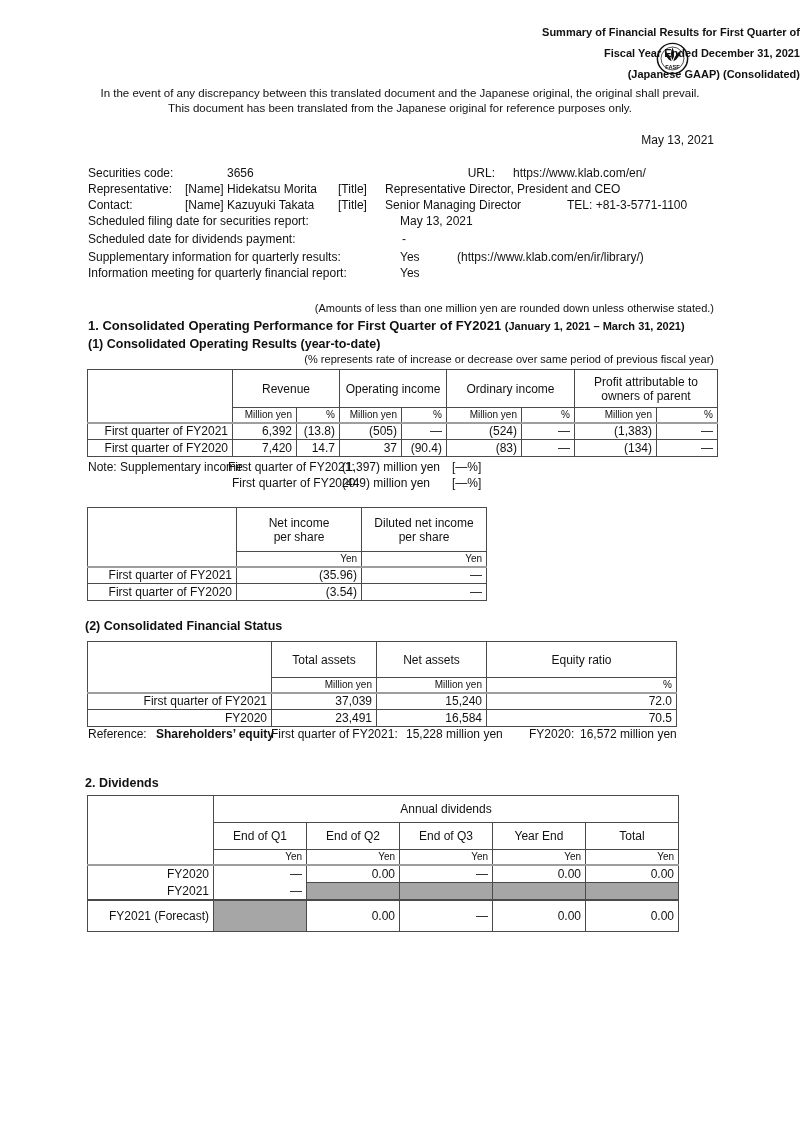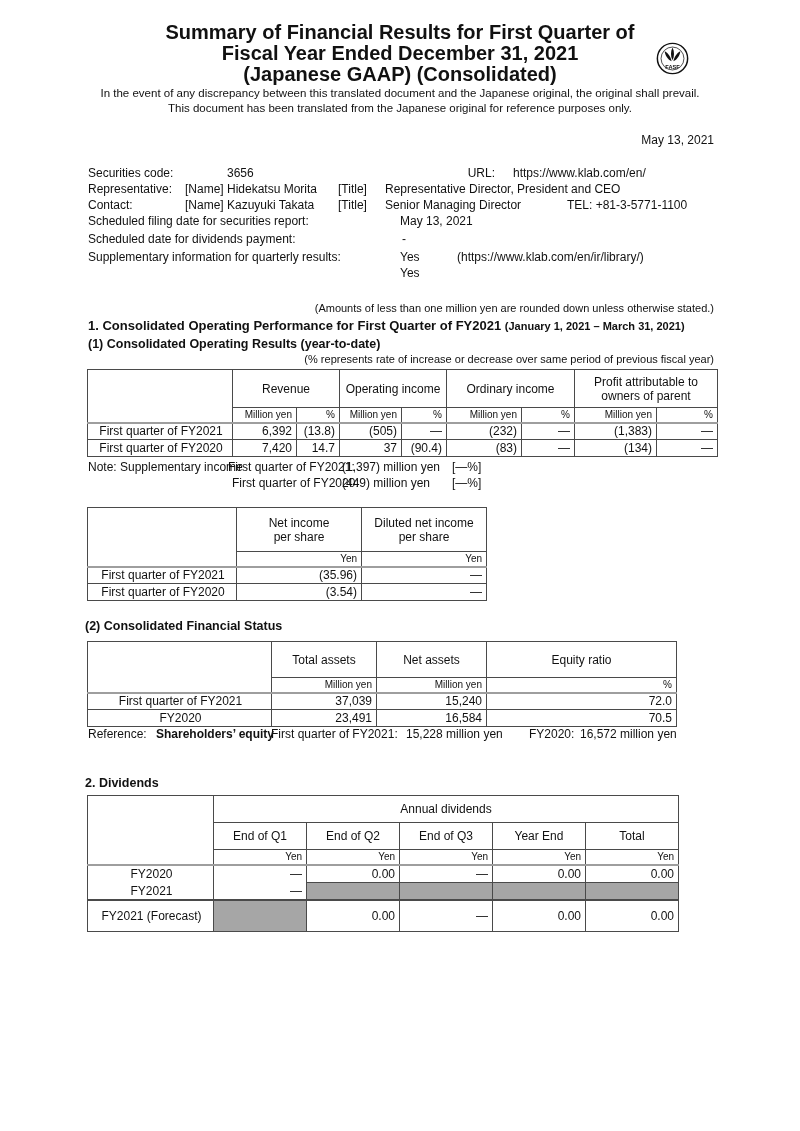--- a/index.html
+++ b/index.html
@@ -8,38 +8,38 @@
     position:relative; width:800px; height:1131px; margin:0 auto;
     background:#ffffff; color:#111;
     font-family:"Liberation Sans","DejaVu Sans",sans-serif;
     font-size:12px; overflow:hidden;
   }
   .abs { position:absolute; }
   .b { font-weight:bold; }
 
   
   .title-block { top:22px; left:0; width:100%; text-align:center; }
-  .title-line { font-size:20px; font-weight:bold; line-height:21px; }
+  .title-line { font-size:11px; font-weight:bold; line-height:21px;text-align:right; }
   .disclaimer { top:86px; left:0; width:100%; text-align:center; font-size:11.5px; line-height:15px; }
   .logo { top:42px; left:656px; width:33px; height:33px; }
 
   .date-line { top:133px; right:86px; font-size:12px; }
 
   
   .ci { left:88px; width:630px; height:16px; }
   .ci span { position:absolute; top:0; white-space:nowrap; }
 
   .note-small { font-size:11px; }
 
   
   table { border-collapse:collapse; table-layout:fixed; font-size:12px; }
   td, th { border:1px solid #4a4a4a; padding:0 4px; overflow:hidden; white-space:nowrap; font-weight:normal; }
   th { text-align:center; }
   .num { text-align:right; }
-  .lbl { text-align:center; padding-left:6px; }
+  .lbl { text-align:right; padding-left:6px; }
   .unit { font-size:10px; text-align:right; height:15px; padding-right:4px; }
   tr.first-data td { border-top:2px solid #9e9e9e; }
   .gray { background:#a6a6a6; }
   tr.forecast td { border-top:2px solid #4a4a4a; }
   td.nb { border-bottom:none; }
   td.nt { border-top:none; }
 
   .h1-row { font-size:13px; font-weight:bold; }
   .h1-row .period { font-size:11px; }
   .h2-row { font-size:12.5px; font-weight:bold; }
@@ -101,20 +101,21 @@
   <div class="abs ci" style="top:232px">
     <span style="left:0">Scheduled date for dividends payment:</span>
     <span style="left:314px">-</span>
   </div>
   <div class="abs ci" style="top:250px">
     <span style="left:0">Supplementary information for quarterly results:</span>
     <span style="left:312px">Yes</span>
     <span style="left:369px">(https://www.klab.com/en/ir/library/)</span>
   </div>
   <div class="abs ci" style="top:266px">
+    <span style="left:0">Information meeting for quarterly financial report:</span>
     <span style="left:312px">Yes</span>
   </div>
 
   <div class="abs note-small" style="top:302px; right:86px">(Amounts of less than one million yen are rounded down unless otherwise stated.)</div>
 
   <div class="abs h1-row" style="top:318px; left:88px; width:640px">
     <span>1. Consolidated Operating Performance for First Quarter of FY2021</span>
     <span class="period">(January 1, 2021 – March 31, 2021)</span>
   </div>
   <div class="abs h2-row" style="top:337px; left:88px">(1) Consolidated Operating Results (year-to-date)</div>
@@ -150,21 +151,21 @@
         <td class="unit">%</td>
         <td class="unit">Million yen</td>
         <td class="unit">%</td>
       </tr>
       <tr class="first-data" style="height:17px">
         <td class="lbl">First quarter of FY2021</td>
         <td class="num">6,392</td>
         <td class="num">(13.8)</td>
         <td class="num">(505)</td>
         <td class="num">—</td>
-        <td class="num">(232)</td>
+        <td class="num">(524)</td>
         <td class="num">—</td>
         <td class="num">(1,383)</td>
         <td class="num">—</td>
       </tr>
       <tr style="height:17px">
         <td class="lbl">First quarter of FY2020</td>
         <td class="num">7,420</td>
         <td class="num">14.7</td>
         <td class="num">37</td>
         <td class="num">(90.4)</td>

